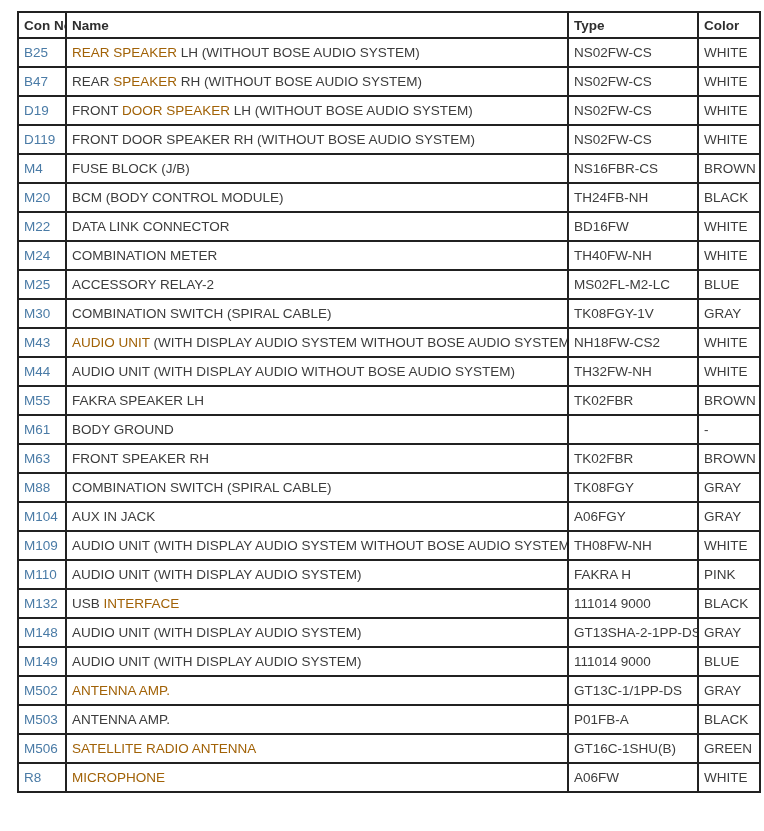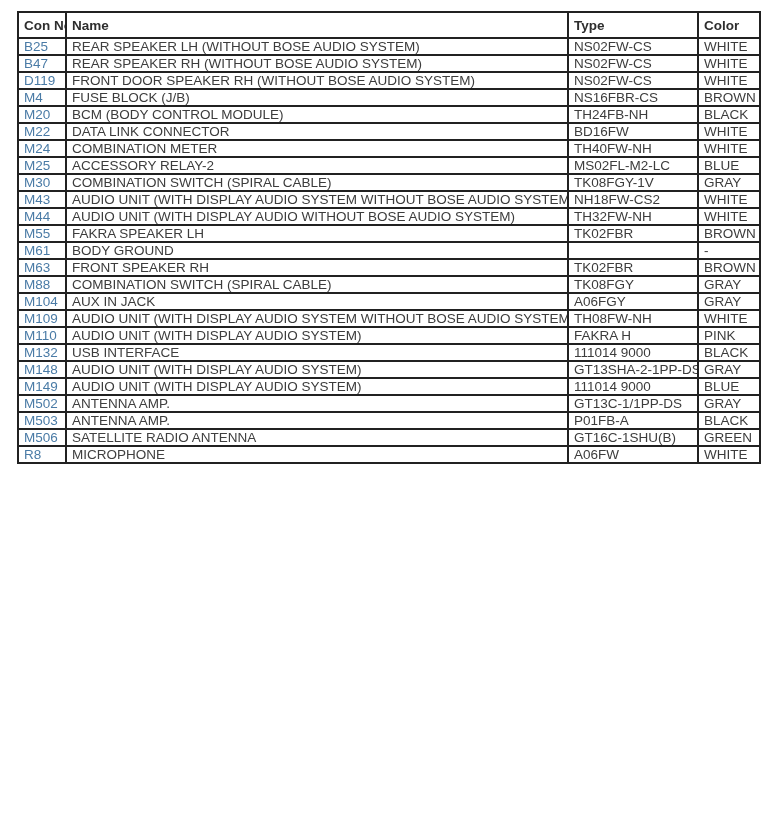--- a/index.html
+++ b/index.html
@@ -28,28 +28,28 @@
     padding: 0 5px;
     white-space: nowrap;
     overflow: hidden;
     text-align: left;
     vertical-align: middle;
   }
   table.connector-table thead tr {
     height: 26px;
   }
   table.connector-table tbody tr {
-    height: 17px;
+    height: 29px;
   }
   table.connector-table th {
     font-weight: bold;
     color: #2e2e2e;
   }
   .link {
-    color: #404040;
+    color: #a16207;
     text-decoration: none;
     cursor: pointer;
     text-align: center;
   }
   .con-link {
     color: #4a7ba6;
     cursor: pointer;
   }
 </style>
 </head>
@@ -78,20 +78,26 @@
           <td>NS02FW-CS</td>
           <td>WHITE</td>
         </tr>
         <tr>
           <td><span class="con-link">B47</span></td>
           <td><span>REAR </span><span class="link">SPEAKER</span><span> RH (WITHOUT BOSE AUDIO SYSTEM)</span></td>
           <td>NS02FW-CS</td>
           <td>WHITE</td>
         </tr>
         <tr>
+          <td><span class="con-link">D19</span></td>
+          <td><span>FRONT </span><span class="link">DOOR SPEAKER</span><span> LH (WITHOUT BOSE AUDIO SYSTEM)</span></td>
+          <td>NS02FW-CS</td>
+          <td>WHITE</td>
+        </tr>
+        <tr>
           <td><span class="con-link">D119</span></td>
           <td><span>FRONT DOOR SPEAKER RH (WITHOUT BOSE AUDIO SYSTEM)</span></td>
           <td>NS02FW-CS</td>
           <td>WHITE</td>
         </tr>
         <tr>
           <td><span class="con-link">M4</span></td>
           <td><span>FUSE BLOCK (J/B)</span></td>
           <td>NS16FBR-CS</td>
           <td>BROWN</td>

